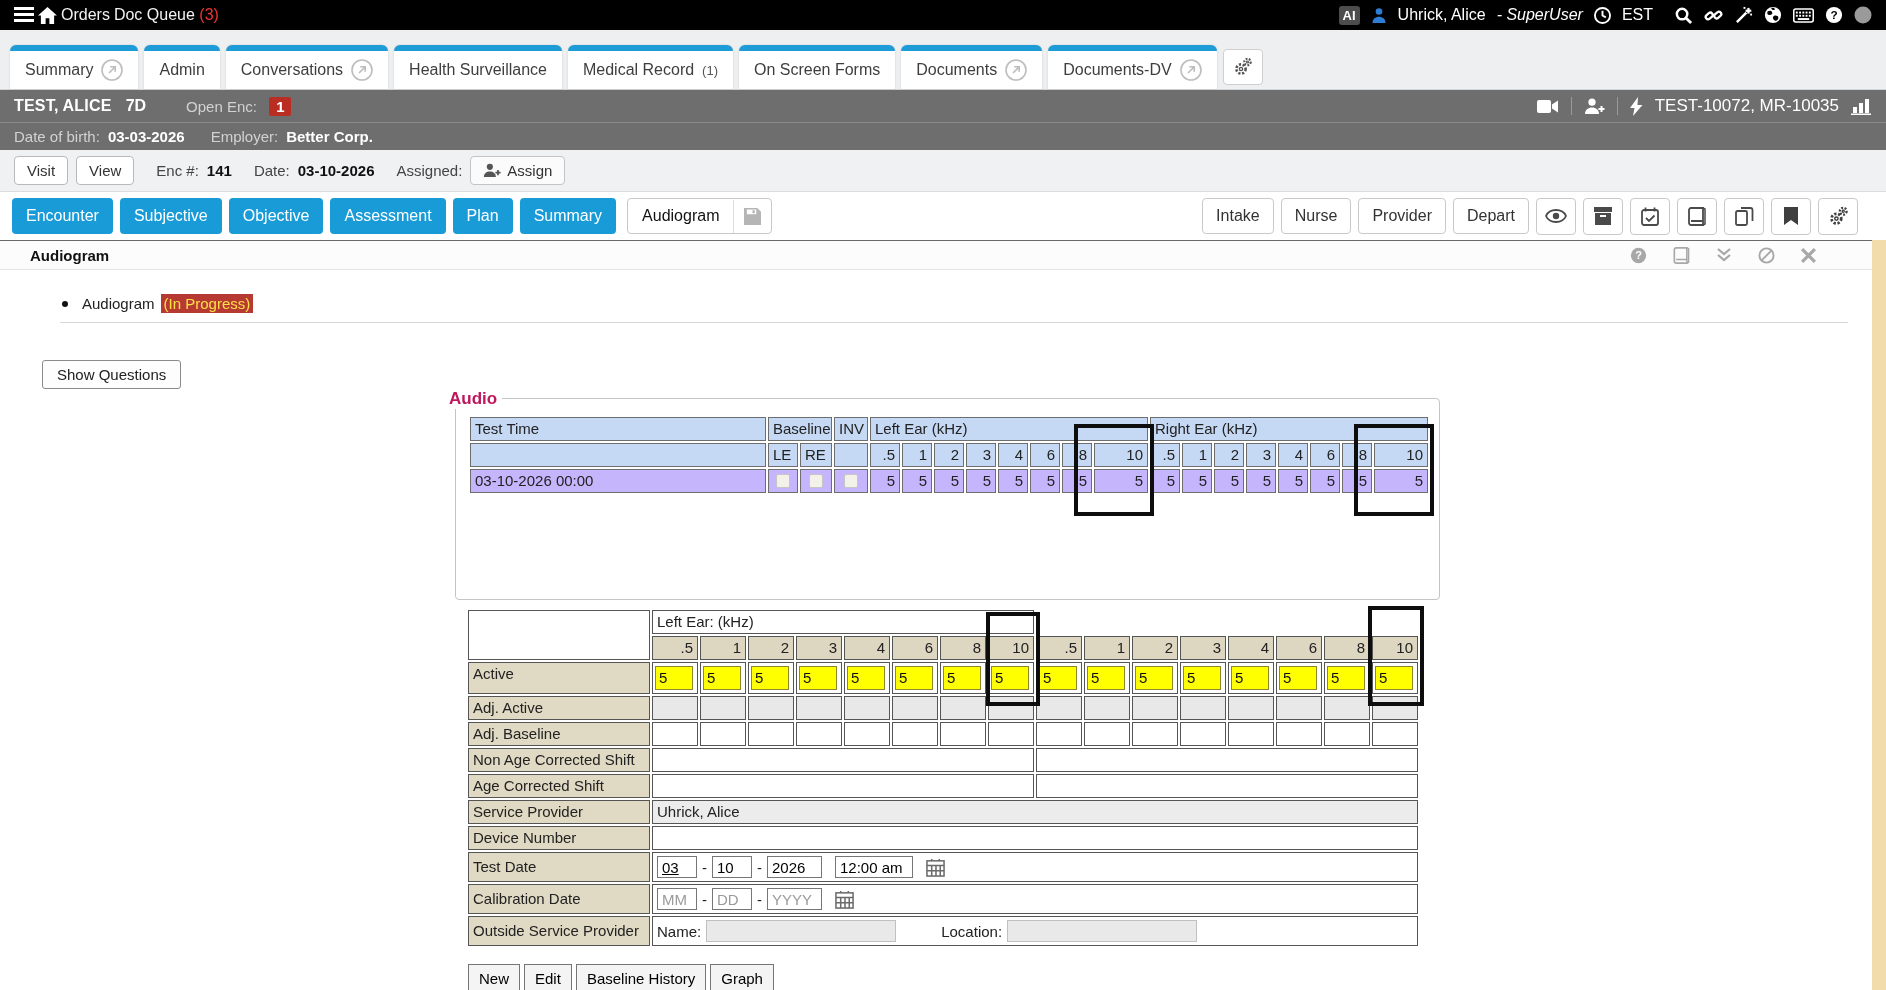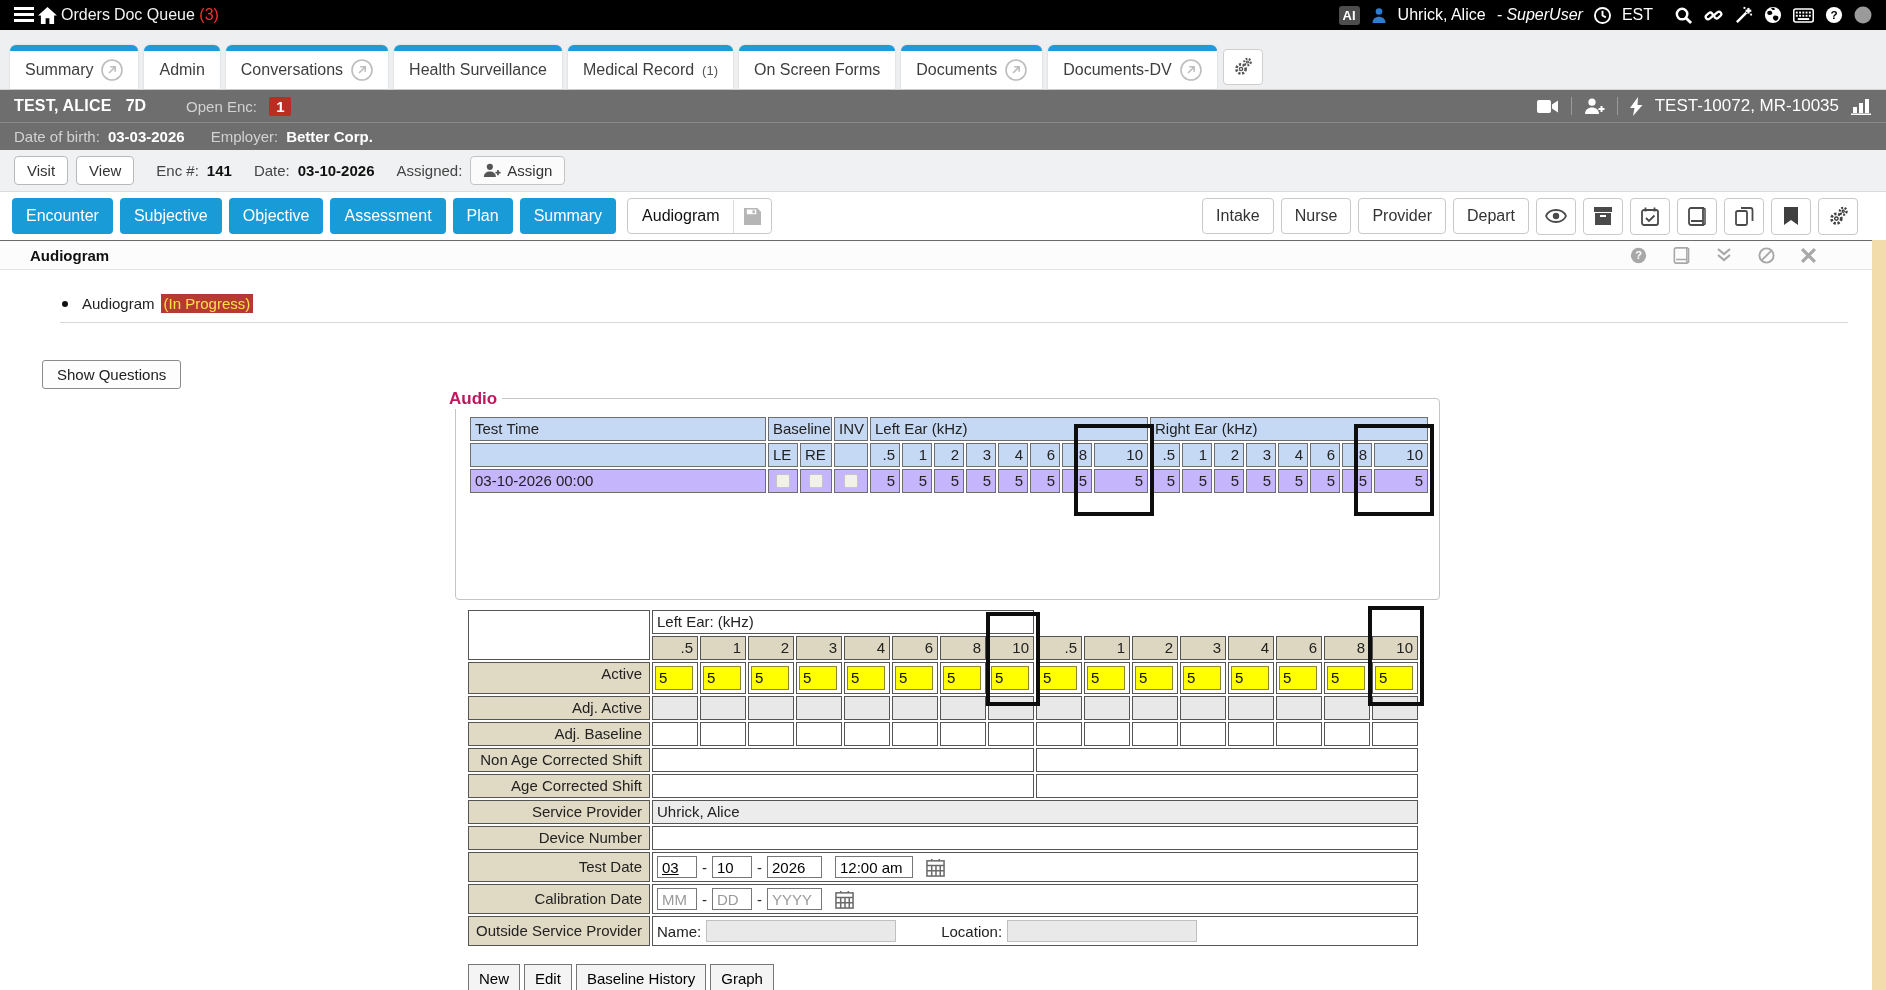--- a/index.html
+++ b/index.html
@@ -106,21 +106,21 @@
   .t1 .cell { background:#c6d9f4; }
   .t1 .grow.data .cell { background:#c4b5fd; }
   .w-time { width:296px; } .w-le { width:30px; } .w-re { width:32px; } .w-inv { width:34px; }
   .w-baseline { width:64px; } .w-ear { width:278px; }
   .cg-t1 > div { width:30px; } .cg-t1 > div:last-child { width:54px; }
   .cb { width:14px; height:14px; margin:4px auto 0; background:#f2f2e9; border:1px solid #c6c6c6; border-radius:2px; }
   .cbcell { padding:0; }
 
   
   .t2 { left:468px; top:610px; }
-  .w-lab { width:182px; background:#e0d9c3; text-align:right; padding-right:7px; border:1px solid #555; }
+  .w-lab { width:182px; background:#e0d9c3; padding-right:7px; border:1px solid #555; }
   .w-d  { width:46px; }
   .w-half { width:382px; } .w-full { width:766px; }
   .t2 .cell { border-color:#555; }
   .tan { background:#ddd6c0; }
   .grayc { background:#e8e8e8; }
   .t2-headwrap { display:flex; margin-bottom:2px; }
   .t2-lab-tall { width:182px; height:50px; border:1px solid #555; background:#fff; margin-right:2px; }
   .active-row .cell { height:32px; }
   .yellow-in { width:38px; height:24px; margin-top:3px; background:#ff0; border:1px solid #8a8a2a;
                font-size:15px; line-height:22px; padding-left:3px; color:#111; }

